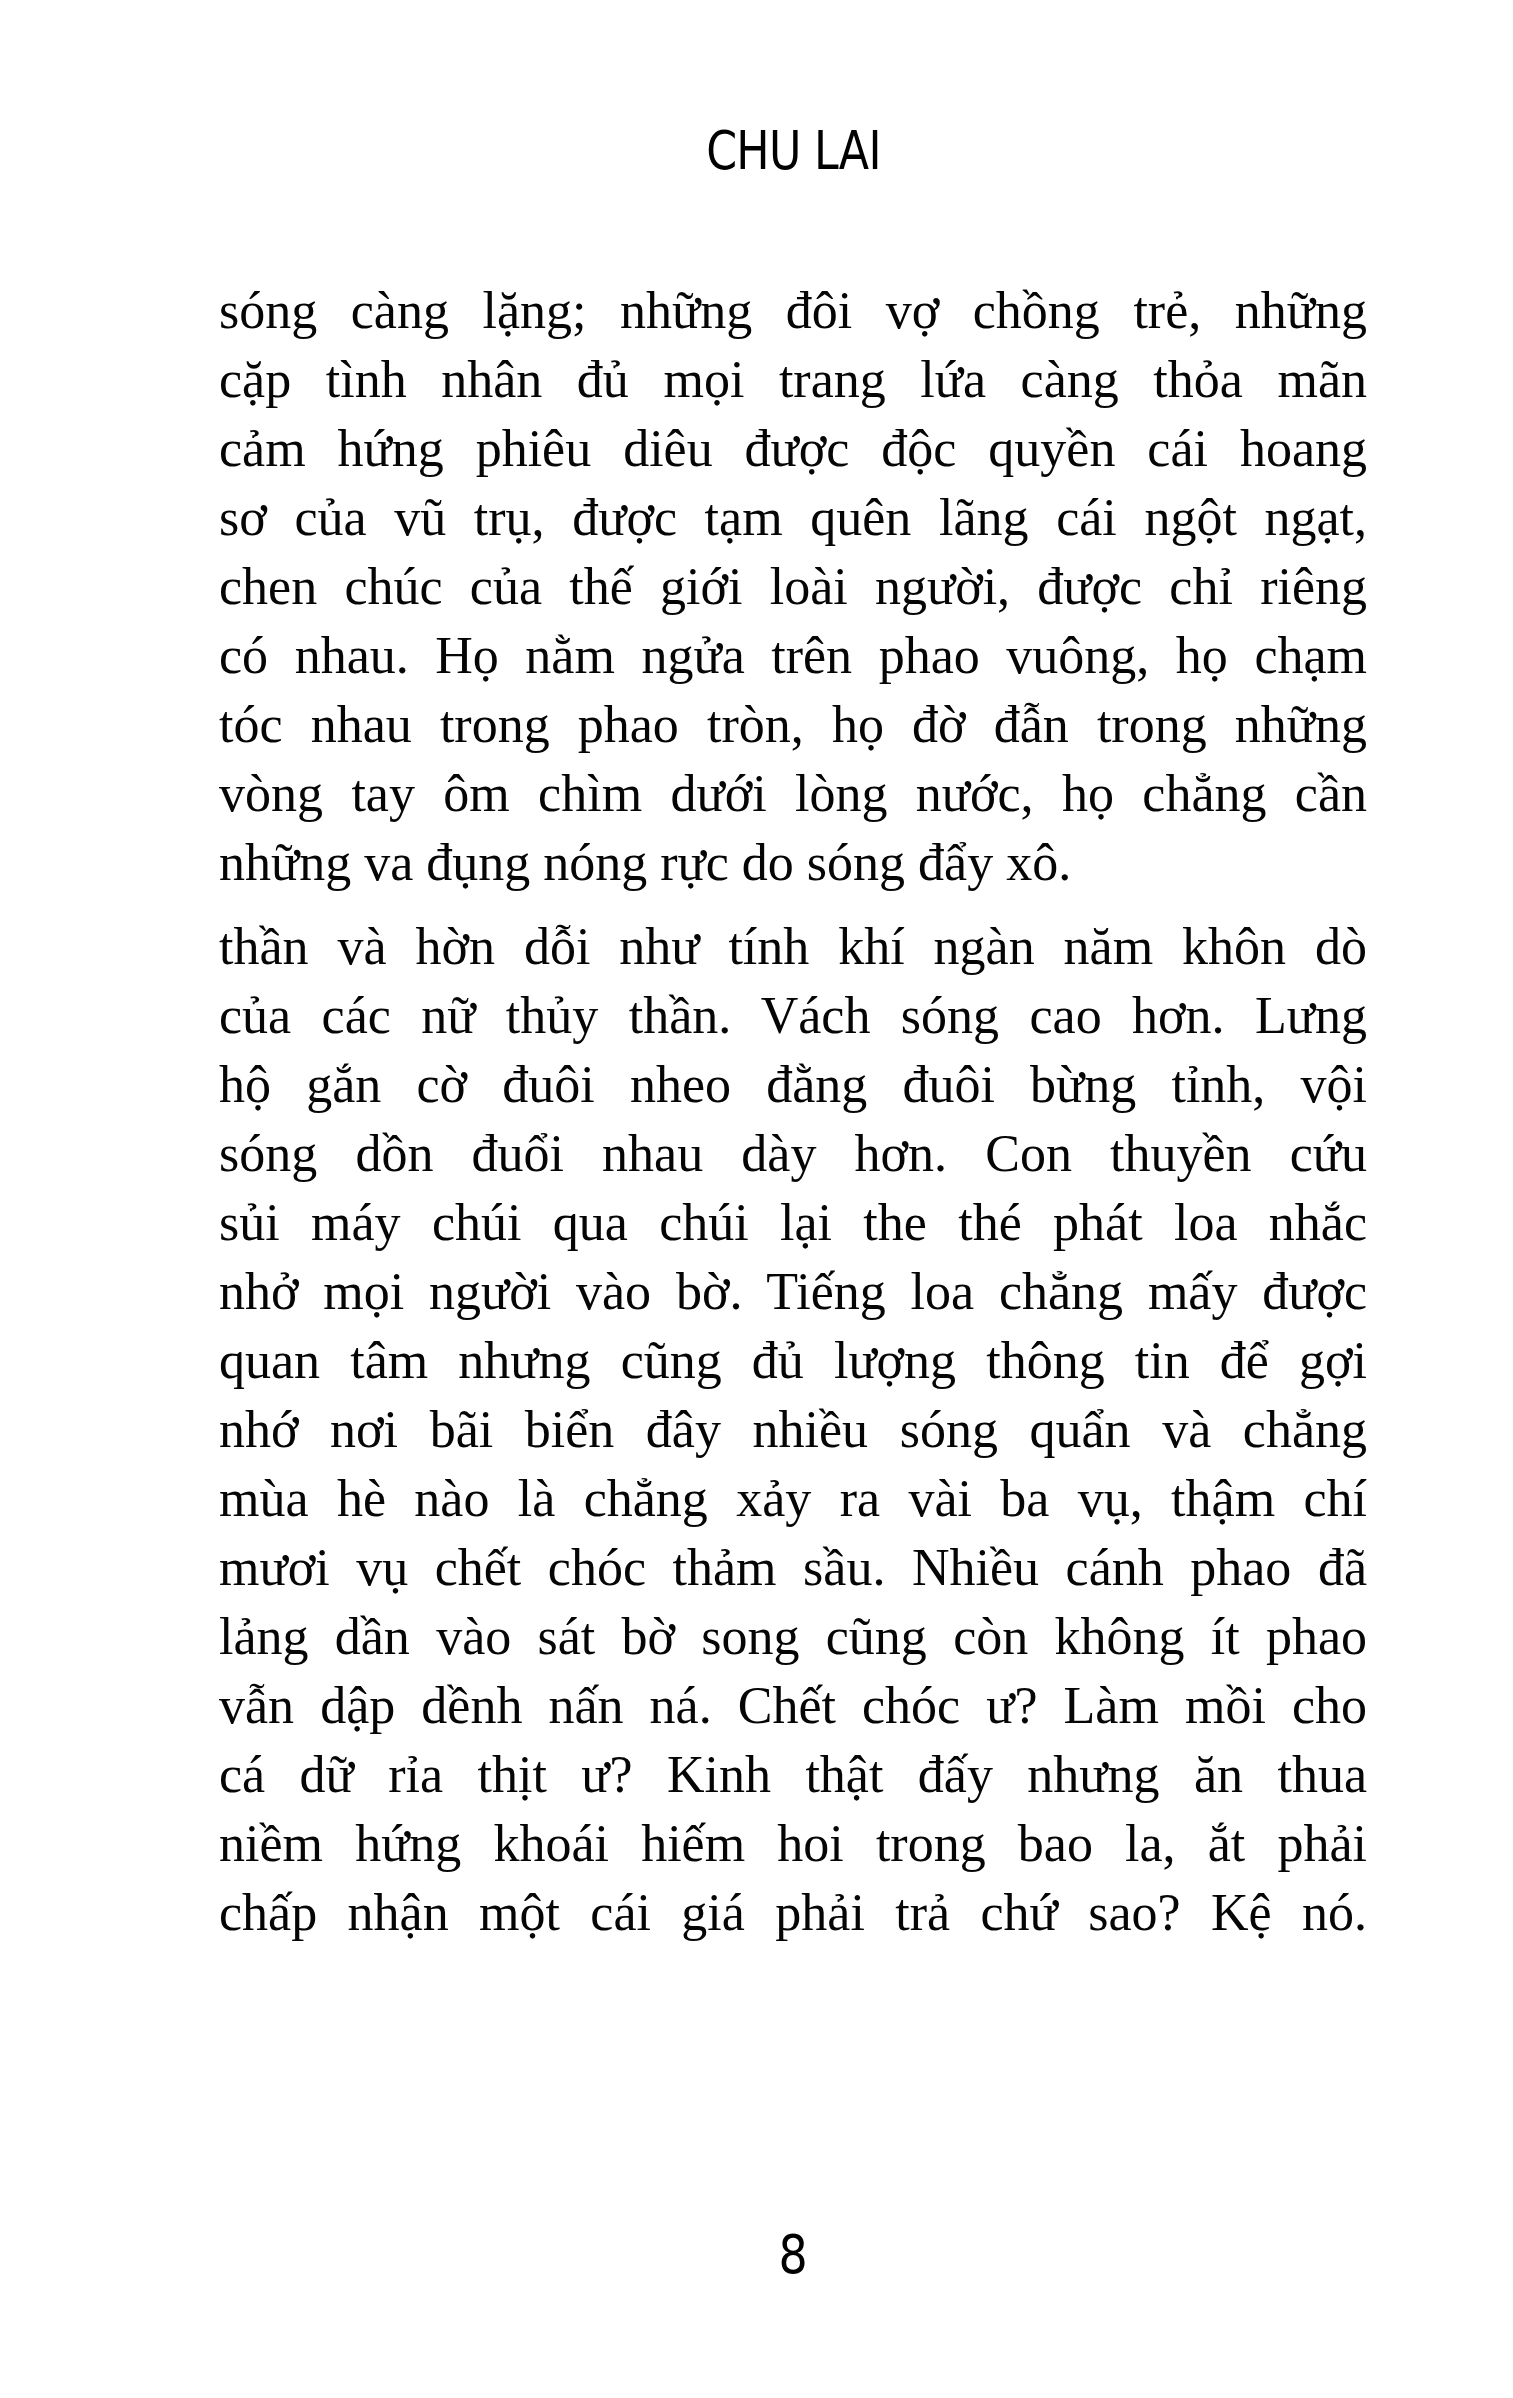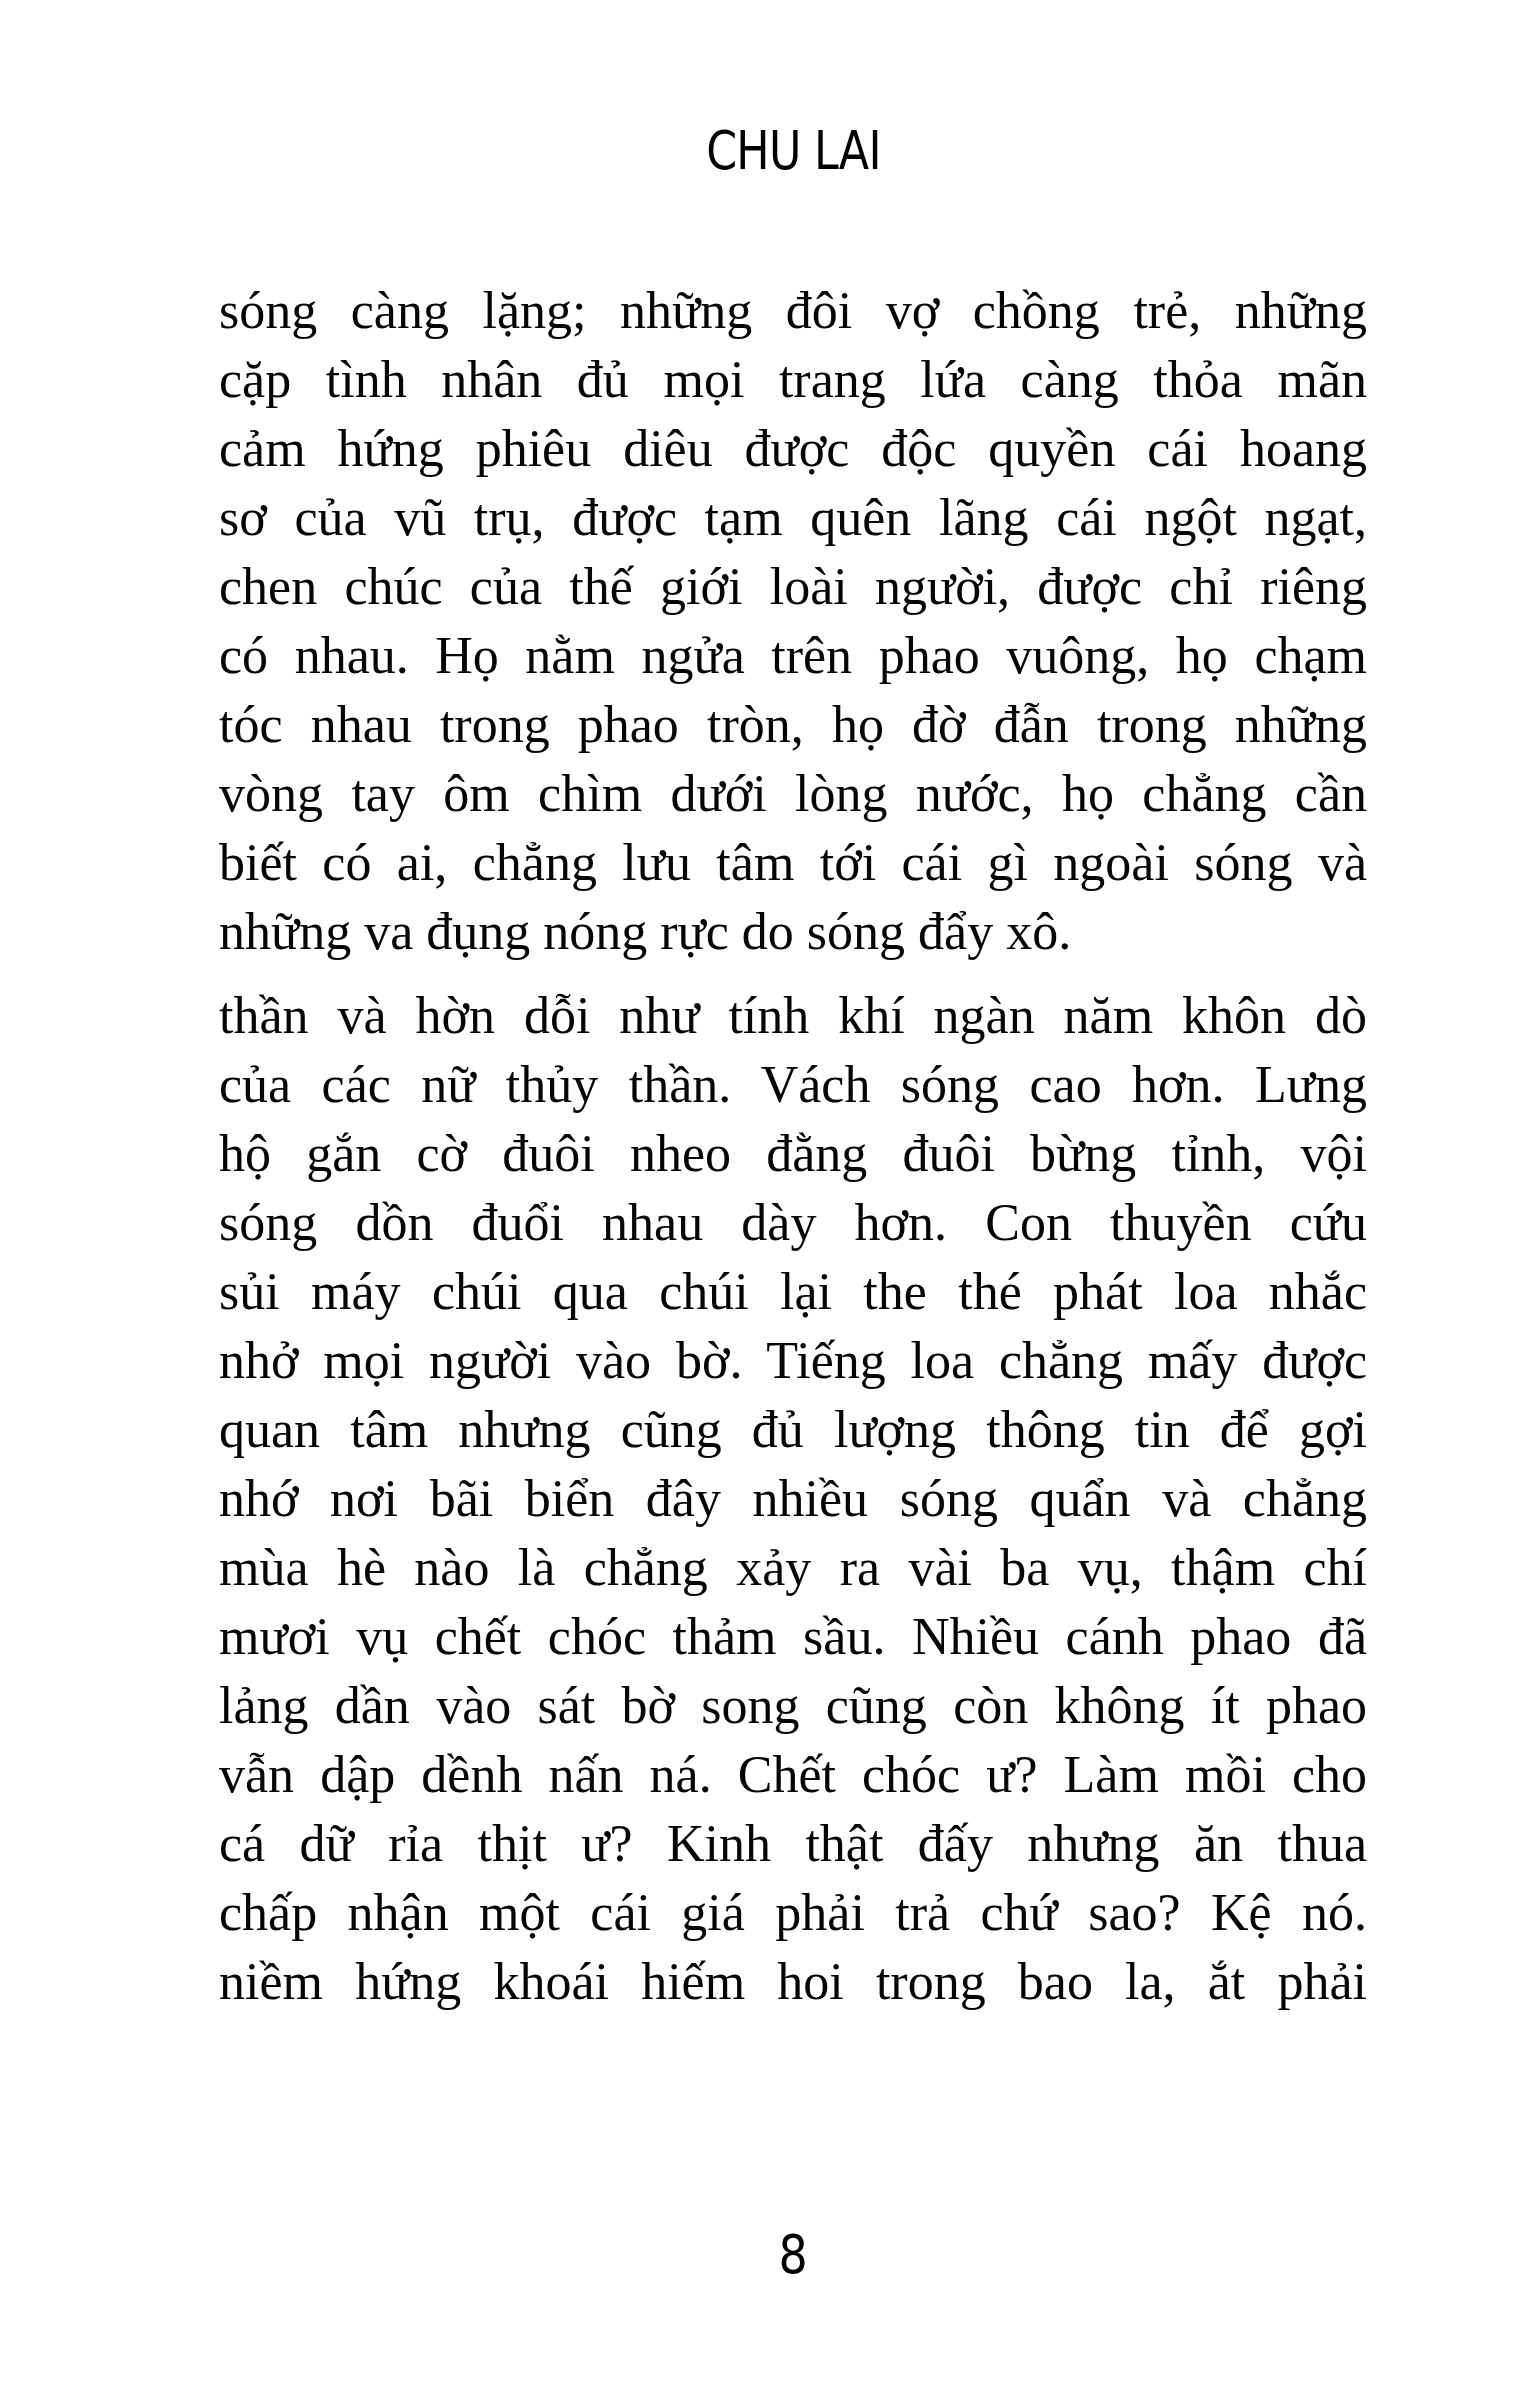--- a/index.html
+++ b/index.html
@@ -88,38 +88,37 @@
 <div class="text-block">
   <div class="paragraph">
     <span class="line">sóng càng lặng; những đôi vợ chồng trẻ, những</span>
     <span class="line">cặp tình nhân đủ mọi trang lứa càng thỏa mãn</span>
     <span class="line">cảm hứng phiêu diêu được độc quyền cái hoang</span>
     <span class="line">sơ của vũ trụ, được tạm quên lãng cái ngột ngạt,</span>
     <span class="line">chen chúc của thế giới loài người, được chỉ riêng</span>
     <span class="line">có nhau. Họ nằm ngửa trên phao vuông, họ chạm</span>
     <span class="line">tóc nhau trong phao tròn, họ đờ đẫn trong những</span>
     <span class="line">vòng tay ôm chìm dưới lòng nước, họ chẳng cần</span>
-    <span class="line">biết có ai, chẳng lưu tâm tới cái gì ngoài sóng và</span>
     <span class="line last-left">những va đụng nóng rực do sóng đẩy xô.</span>
   </div>
   <div class="paragraph">
     <span class="line">thần và hờn dỗi như tính khí ngàn năm khôn dò</span>
     <span class="line">của các nữ thủy thần. Vách sóng cao hơn. Lưng</span>
     <span class="line">hộ gắn cờ đuôi nheo đằng đuôi bừng tỉnh, vội</span>
     <span class="line">sóng dồn đuổi nhau dày hơn. Con thuyền cứu</span>
     <span class="line">sủi máy chúi qua chúi lại the thé phát loa nhắc</span>
     <span class="line">nhở mọi người vào bờ. Tiếng loa chẳng mấy được</span>
     <span class="line">quan tâm nhưng cũng đủ lượng thông tin để gợi</span>
     <span class="line">nhớ nơi bãi biển đây nhiều sóng quẩn và chẳng</span>
     <span class="line">mùa hè nào là chẳng xảy ra vài ba vụ, thậm chí</span>
     <span class="line">mươi vụ chết chóc thảm sầu. Nhiều cánh phao đã</span>
     <span class="line">lảng dần vào sát bờ song cũng còn không ít phao</span>
     <span class="line">vẫn dập dềnh nấn ná. Chết chóc ư? Làm mồi cho</span>
     <span class="line">cá dữ rỉa thịt ư? Kinh thật đấy nhưng ăn thua</span>
+    <span class="line">niềm hứng khoái hiếm hoi trong bao la, ắt phải</span>
     <span class="line">chấp nhận một cái giá phải trả chứ sao? Kệ nó.</span>
-    <span class="line">niềm hứng khoái hiếm hoi trong bao la, ắt phải</span>
   </div>
 </div>
 
 <div class="folio">
   <span>8</span>
 </div>
 
 
 </body></html>

